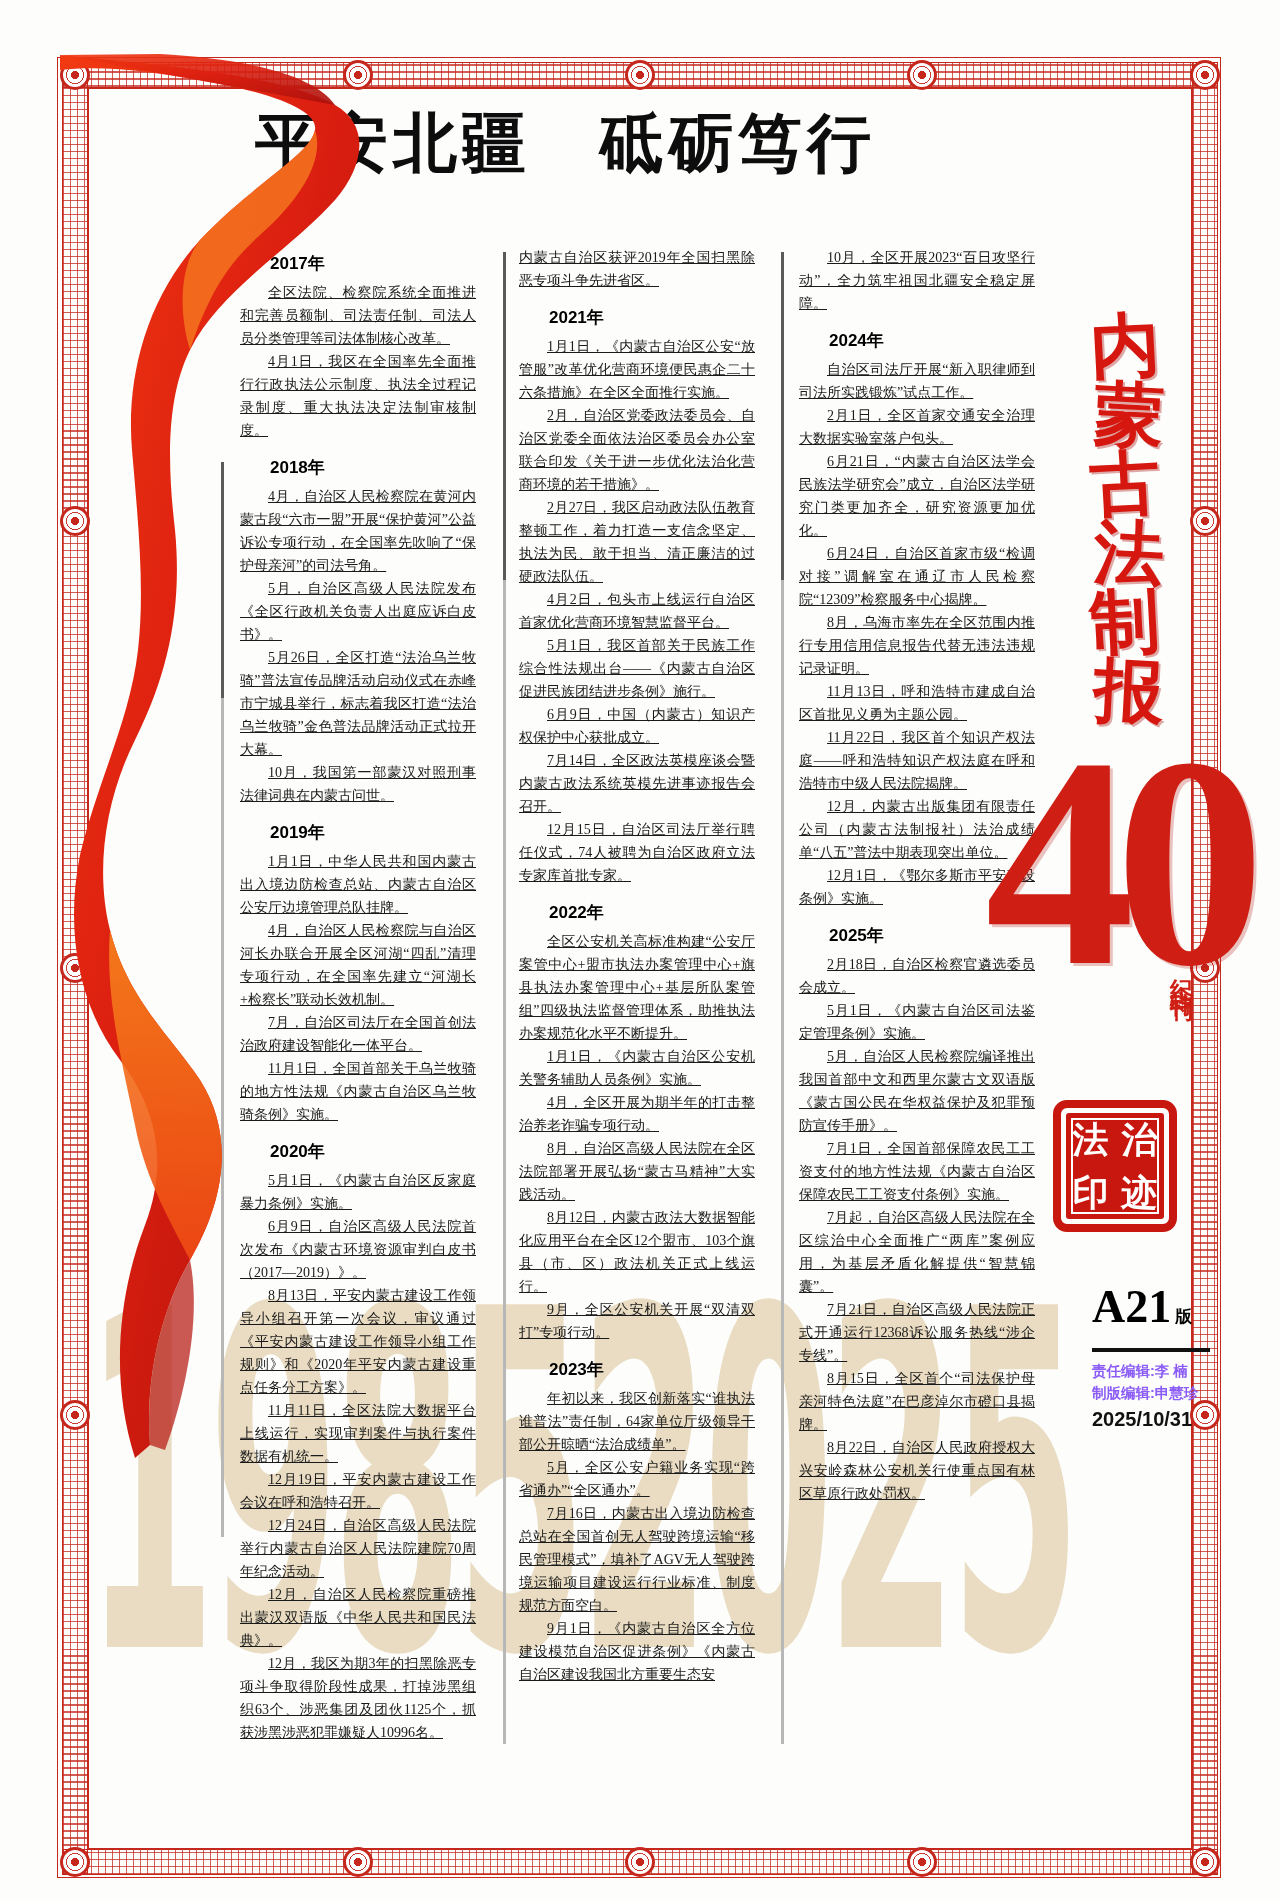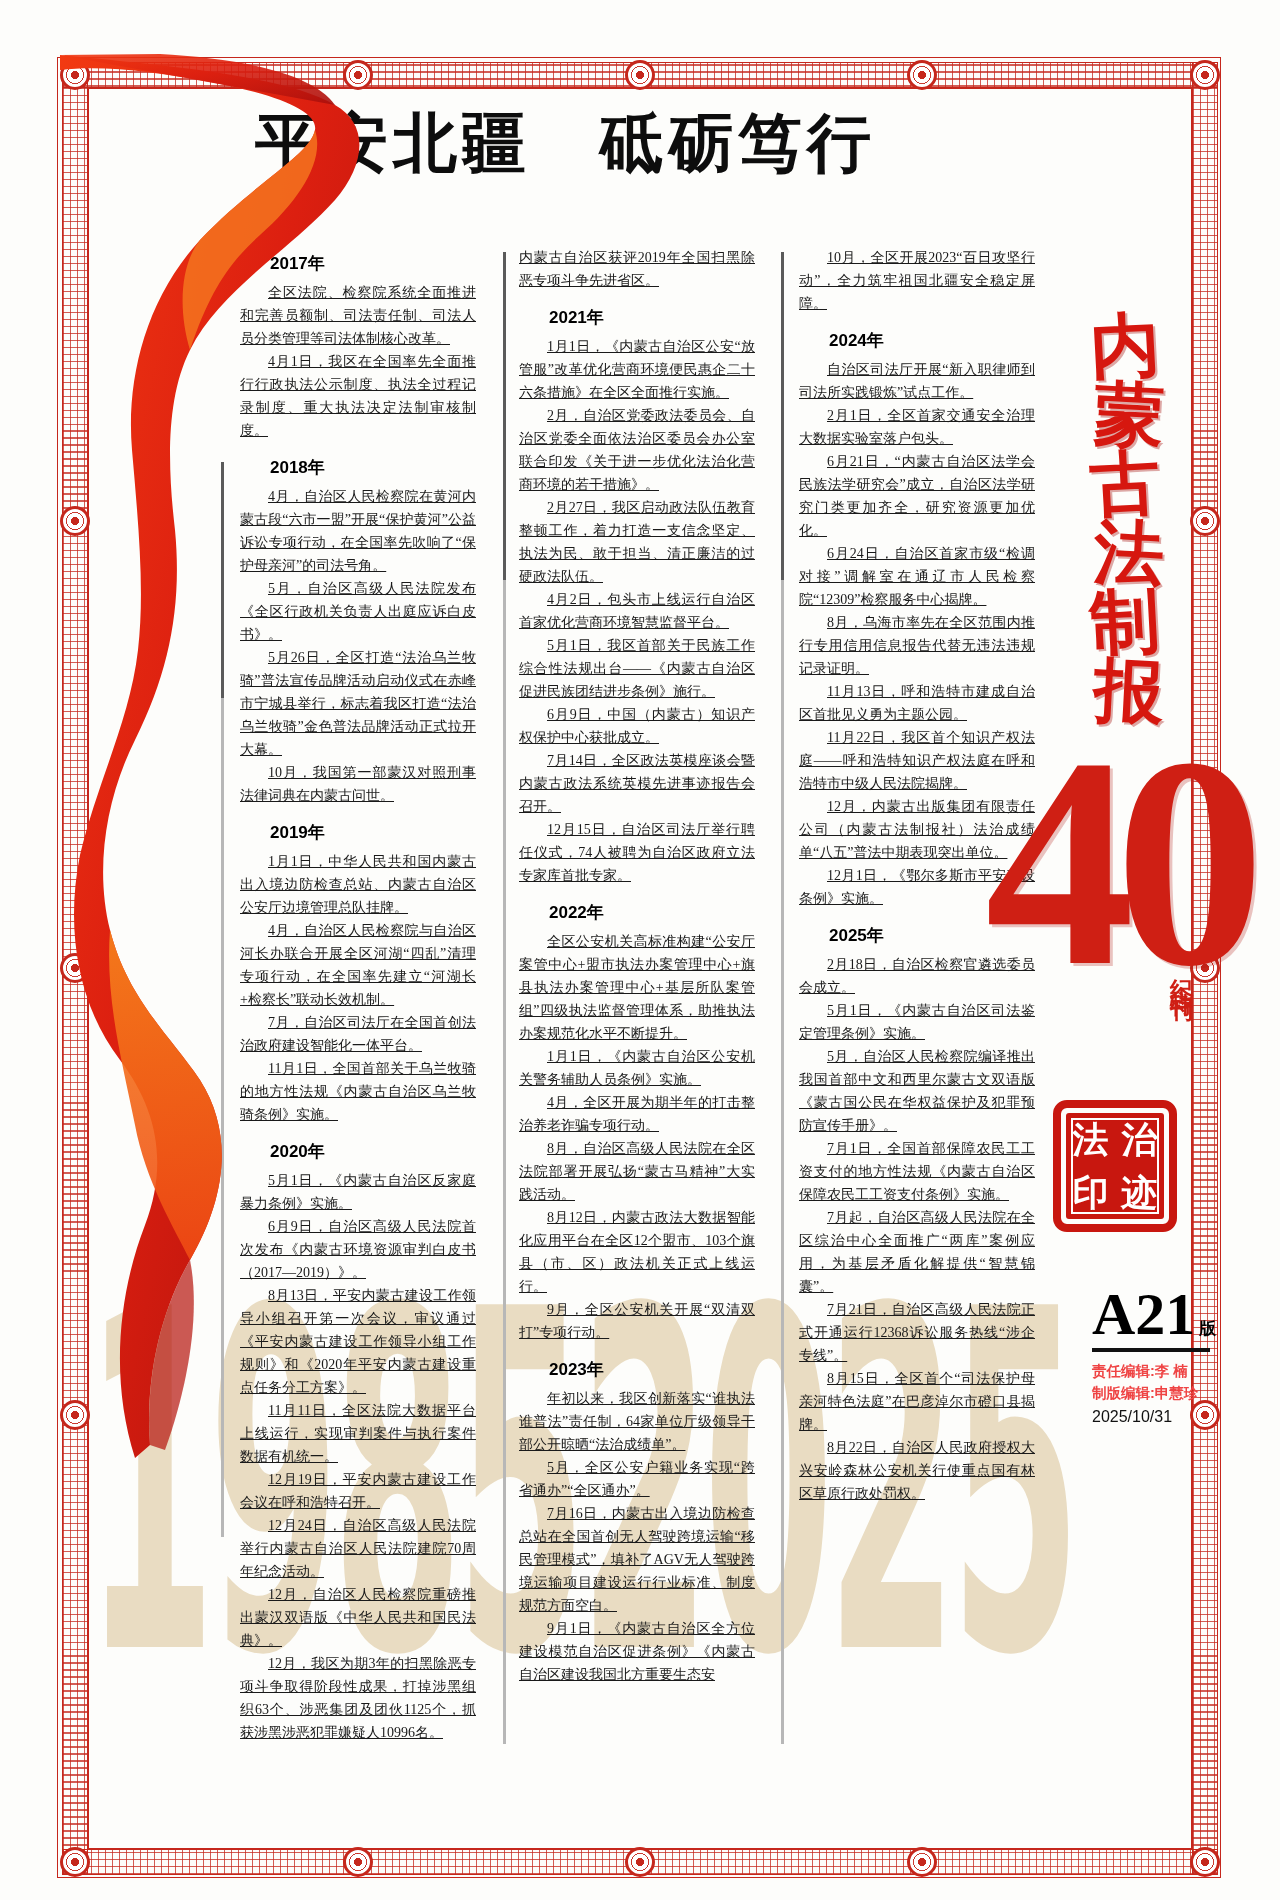--- a/index.html
+++ b/index.html
@@ -64,27 +64,27 @@
     font-family:"Liberation Serif", serif;}
   .seal{position:absolute;left:1053px;top:1100px;width:124px;height:132px;z-index:4;
     border:8px solid #c8170f;border-radius:14px;box-sizing:border-box;padding:5px;}
   .seal-inner{width:100%;height:100%;background:#c8170f;position:relative;
     display:grid;grid-template-columns:1fr 1fr;grid-template-rows:1fr 1fr;
     align-items:center;justify-items:center;border-radius:3px;}
   .seal-inner::after{content:"";position:absolute;inset:5px;border:2px solid #fff;pointer-events:none;}
   .seal-inner .schar{color:#fff;font-size:36px;font-weight:bold;line-height:1;
     font-family:"Liberation Serif", serif;z-index:1;}
   .page-no{position:absolute;left:1092px;top:1280px;z-index:4;color:#000;white-space:nowrap;}
-  .page-no .big{font-size:60px;font-weight:bold;font-family:"Liberation Serif", serif;}
+  .page-no .big{font-size:46px;font-weight:bold;font-family:"Liberation Serif", serif;}
   .page-no .suffix{font-size:17px;font-weight:bold;margin-left:4px;}
   .editor-box{position:absolute;left:1092px;top:1348px;width:118px;z-index:4;
     border-top:4px solid #111;padding-top:8px;}
-  .editor-box .red{color:#ef4444;font-size:14.5px;line-height:22px;font-weight:bold;
+  .editor-box .red{color:#8b5cf6;font-size:14.5px;line-height:22px;font-weight:bold;
     font-family:"Liberation Sans", sans-serif;white-space:nowrap;}
-  .editor-box .date{color:#111;font-size:16px;font-weight:normal;margin-top:4px;
+  .editor-box .date{color:#111;font-size:20px;font-weight:bold;margin-top:4px;
     font-family:"Liberation Sans", sans-serif;}
   
   #ribbon{position:absolute;left:50px;top:50px;z-index:5;pointer-events:none;}
 </style>
 </head>
 <body>
 
 <div class="frame-line-outer"></div>
 <div class="band band-top"></div>
 <div class="band band-bottom"></div>

